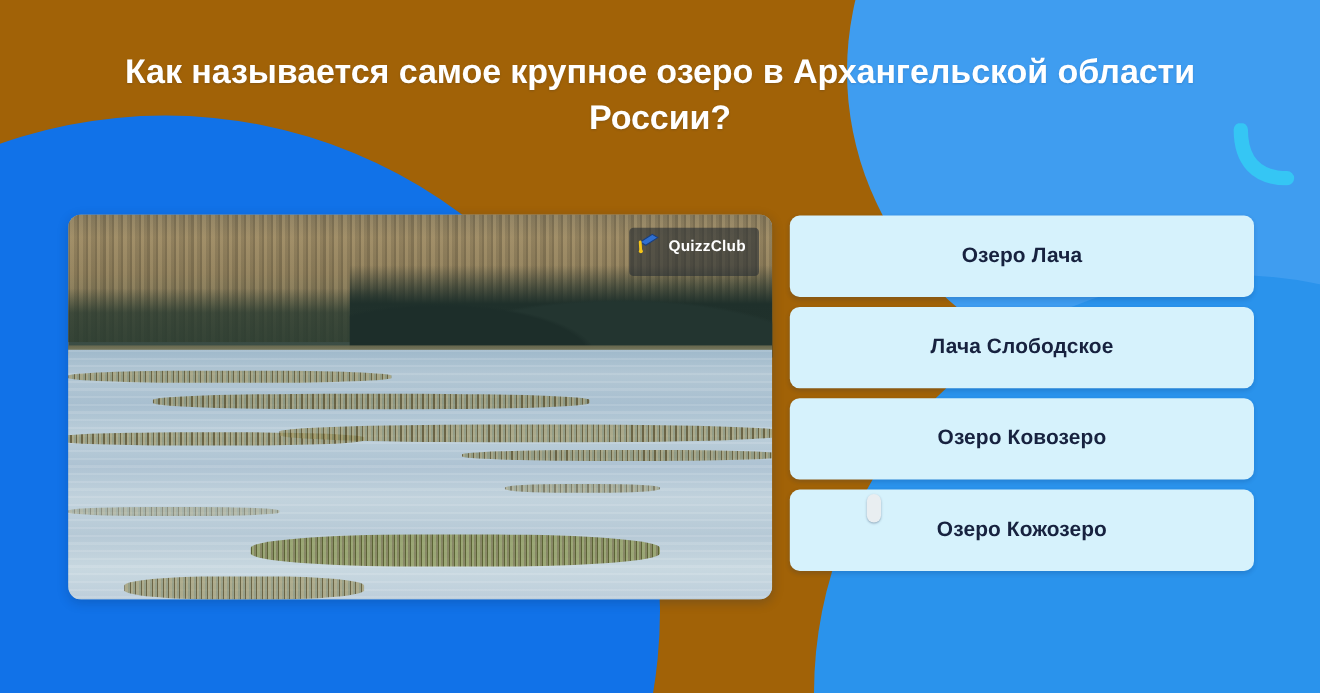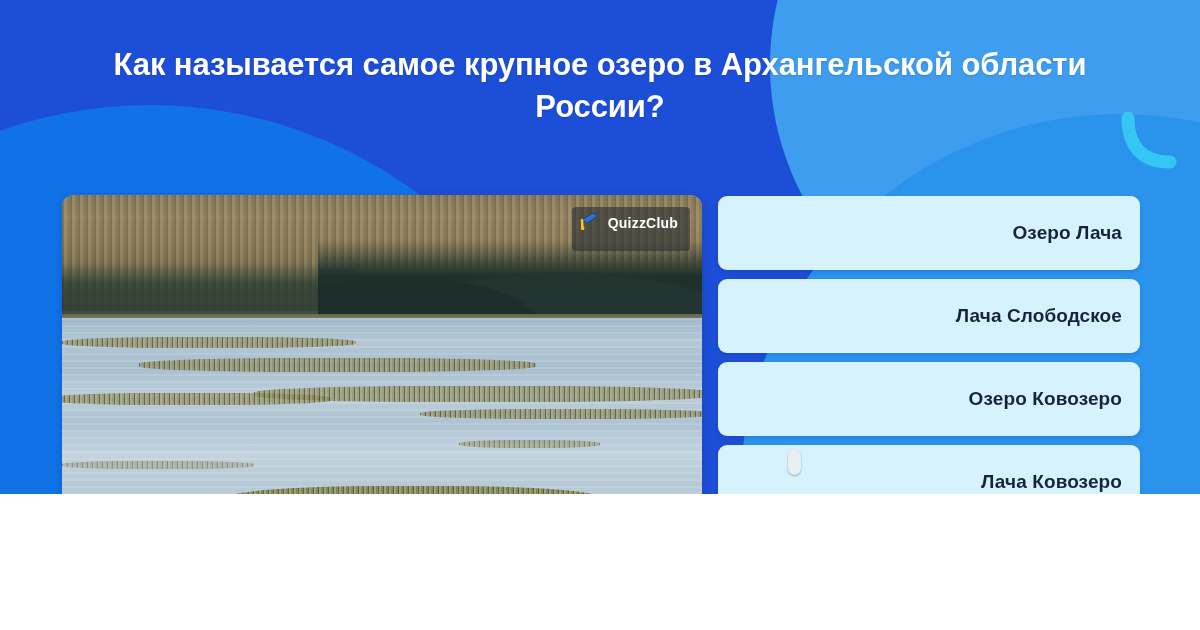--- a/index.html
+++ b/index.html
@@ -6,22 +6,22 @@
   * { margin:0; padding:0; box-sizing:border-box; }
 
   html, body {
     width:1200px; height:630px;
     overflow:hidden;
     font-family:"Liberation Sans","DejaVu Sans",sans-serif;
   }
 
   #stage {
     position:relative;
-    width:1200px; height:494px;
-    background:#1d4ed8;
+    width:1200px; height:630px;
+    background:#a16207;
     overflow:hidden;
   }
 
   
   .bg-layer { position:absolute; inset:0; overflow:hidden; pointer-events:none; }
 
   .blob-tr {                       
     position:absolute;
     width:560px; height:560px;
     right:-130px; top:-215px;
@@ -178,21 +178,21 @@
     left:718px; top:196px;
     width:422px;
     display:flex; flex-direction:column;
     gap:9px;
     z-index:5;
   }
   .answer {
     height:74px;
     background:#d6f2fc;
     border-radius:9px;
-    display:flex; align-items:center; justify-content:flex-end;
+    display:flex; align-items:center; justify-content:center;
     padding:0 18px;
     box-shadow:0 2px 4px rgba(0,40,90,.16);
     cursor:pointer;
   }
   .answer-text {
     color:#17223f;
     font-size:19px;
     font-weight:bold;
     text-align:center;
     letter-spacing:.1px;
@@ -262,19 +262,19 @@
     <div class="answer">
       <span class="answer-text">Озеро Лача</span>
     </div>
     <div class="answer">
       <span class="answer-text">Лача Слободское</span>
     </div>
     <div class="answer">
       <span class="answer-text">Озеро Ковозеро</span>
     </div>
     <div class="answer">
-      <span class="answer-text">Лача Ковозеро</span>
+      <span class="answer-text">Озеро Кожозеро</span>
     </div>
   </div>
 
   <div class="gap-pointer"></div>
 
 </div>
 
 </body></html>

